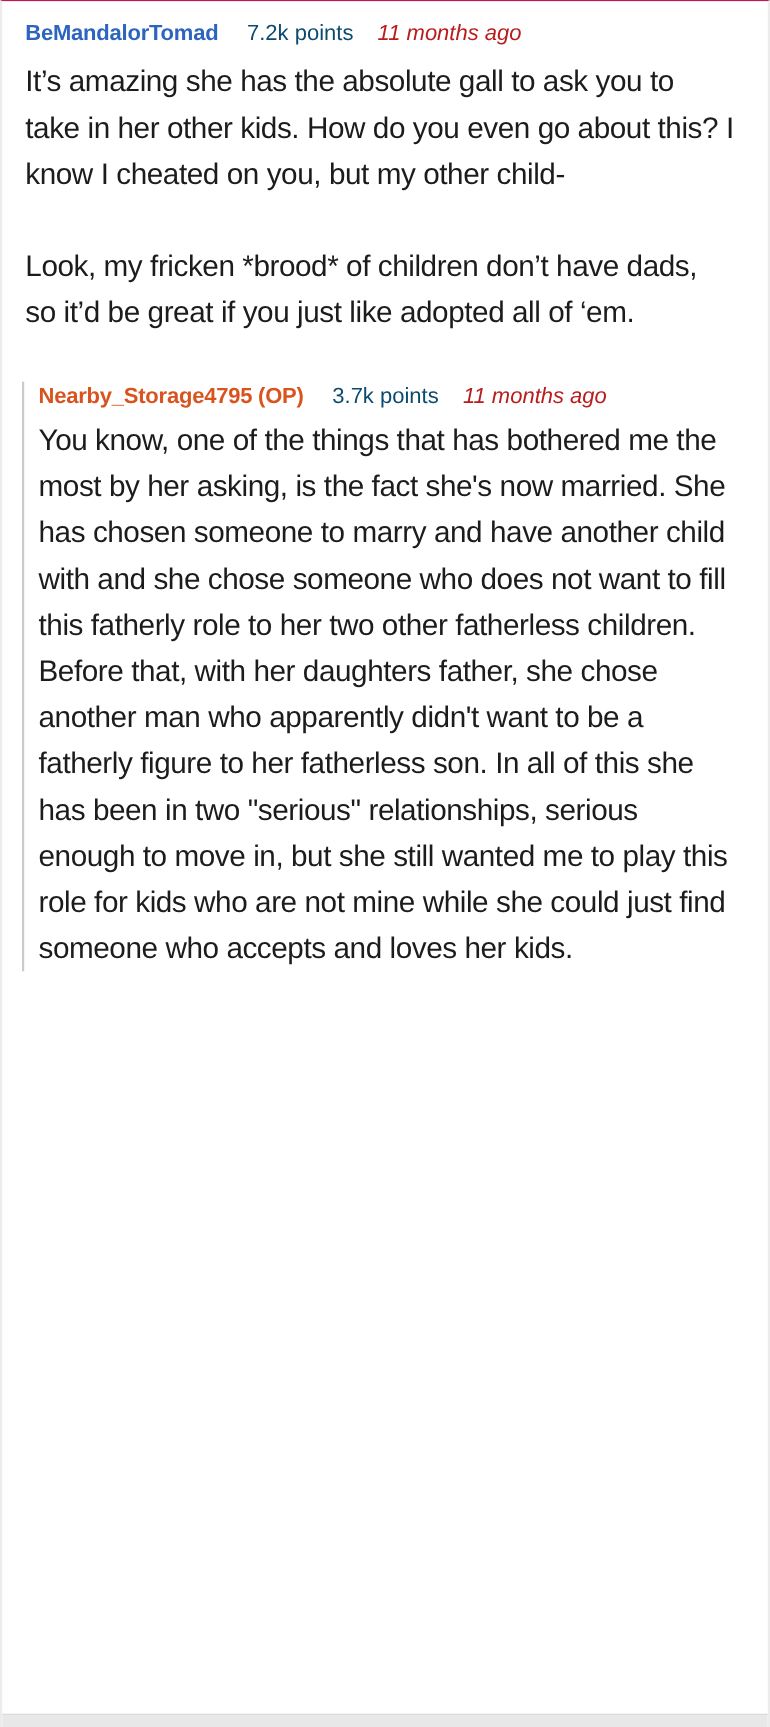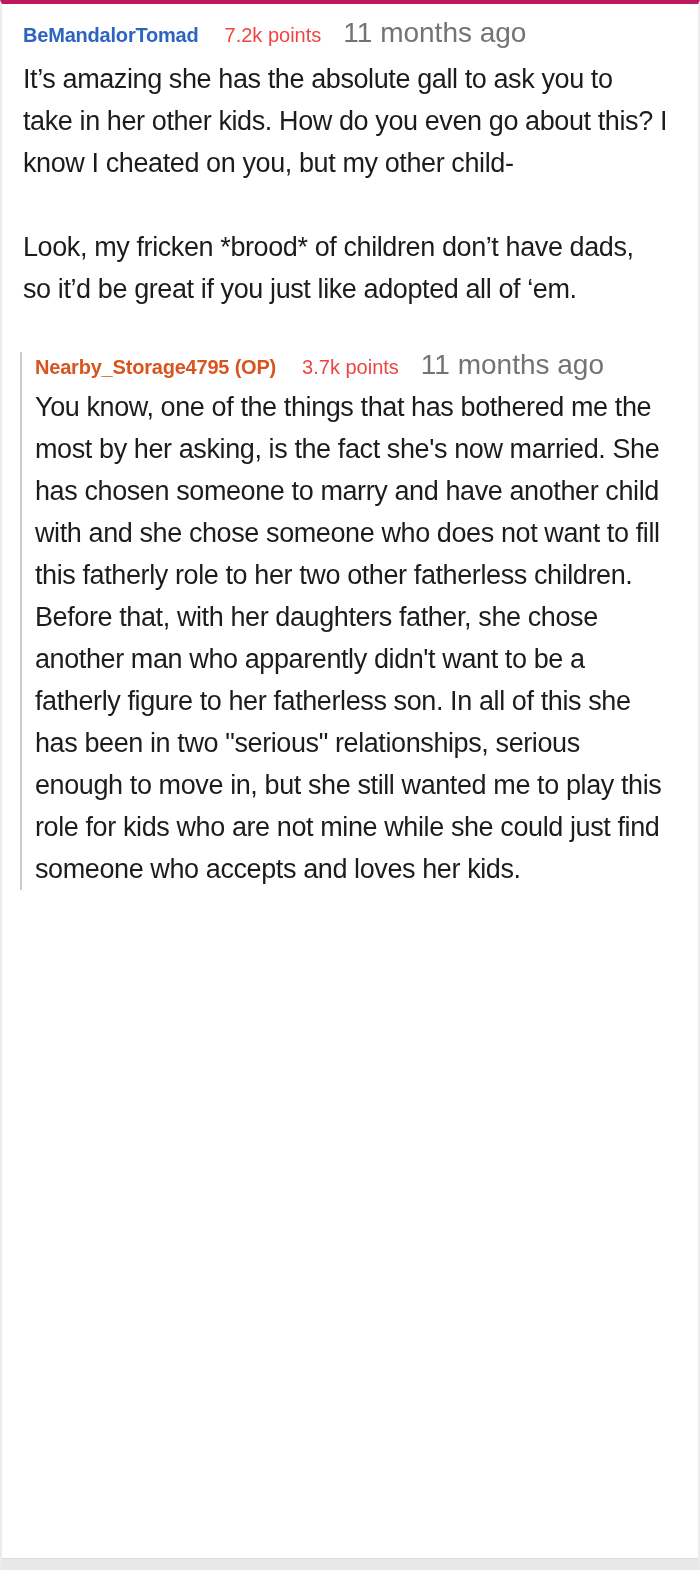--- a/index.html
+++ b/index.html
@@ -3,21 +3,21 @@
 <meta charset="utf-8">
 <style>
   html, body { margin: 0; padding: 0; background: #ffffff; }
   .page {
     position: relative;
     width: 700px;
     height: 1570px;
     box-sizing: border-box;
     background: #ffffff;
     border-left: 2px solid #ececec;
-    border-top: 4px solid #be185d;
+    border-top: 1px solid #be185d;
     border-right: 2px solid #ececec;
     overflow: hidden;
     font-family: "Liberation Sans", sans-serif;
     color: #1c1c1c;
   }
   .comment-top {
     padding: 16px 24px 0 21px;
   }
   .meta {
     display: flex;
@@ -28,22 +28,22 @@
     white-space: nowrap;
   }
   .meta .username {
     font-weight: bold;
     text-decoration: none;
     margin-right: 26px;
     letter-spacing: -0.2px;
   }
   .username-blue { color: #2d64bf; }
   .username-orange { color: #d9531e; }
-  .meta .points { color: #ef4444; margin-right: 22px; font-size: 20px; }
-  .meta .age { color: #737373; font-size: 28px; }
+  .meta .points { color: #0c4a6e; margin-right: 22px; font-size: 20px; }
+  .meta .age { color: #b91c1c; font-size: 20px; font-style: italic; }
   .body p {
     font-size: 27px;
     line-height: 42px;
     letter-spacing: -0.4px;
     margin: 0 0 42px 0;
   }
   .comment-top > .body { max-width: 645px; }
   .reply {
     border-left: 2px solid #cbcbcb;
     margin-left: -3px;

